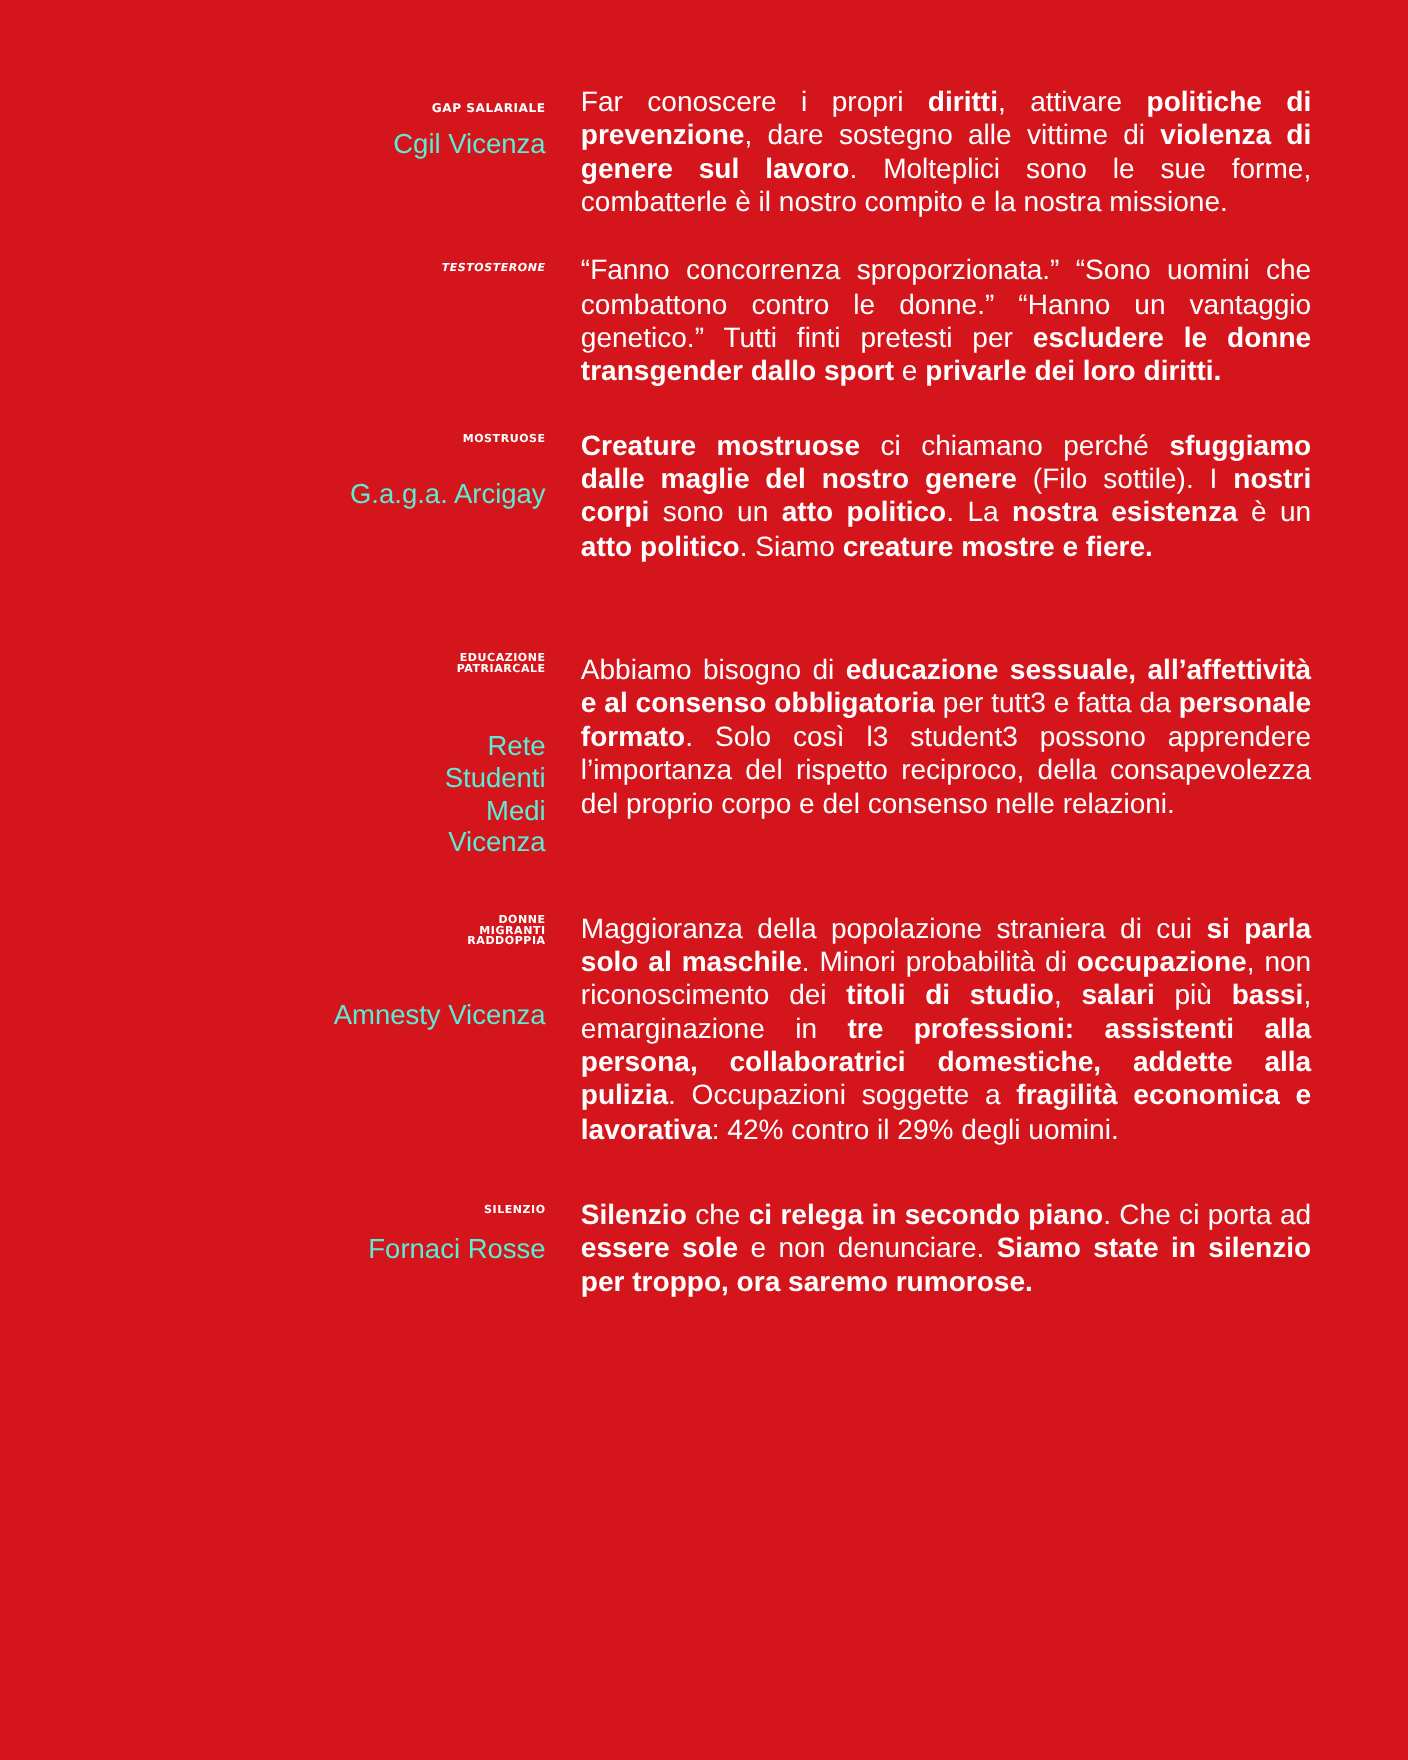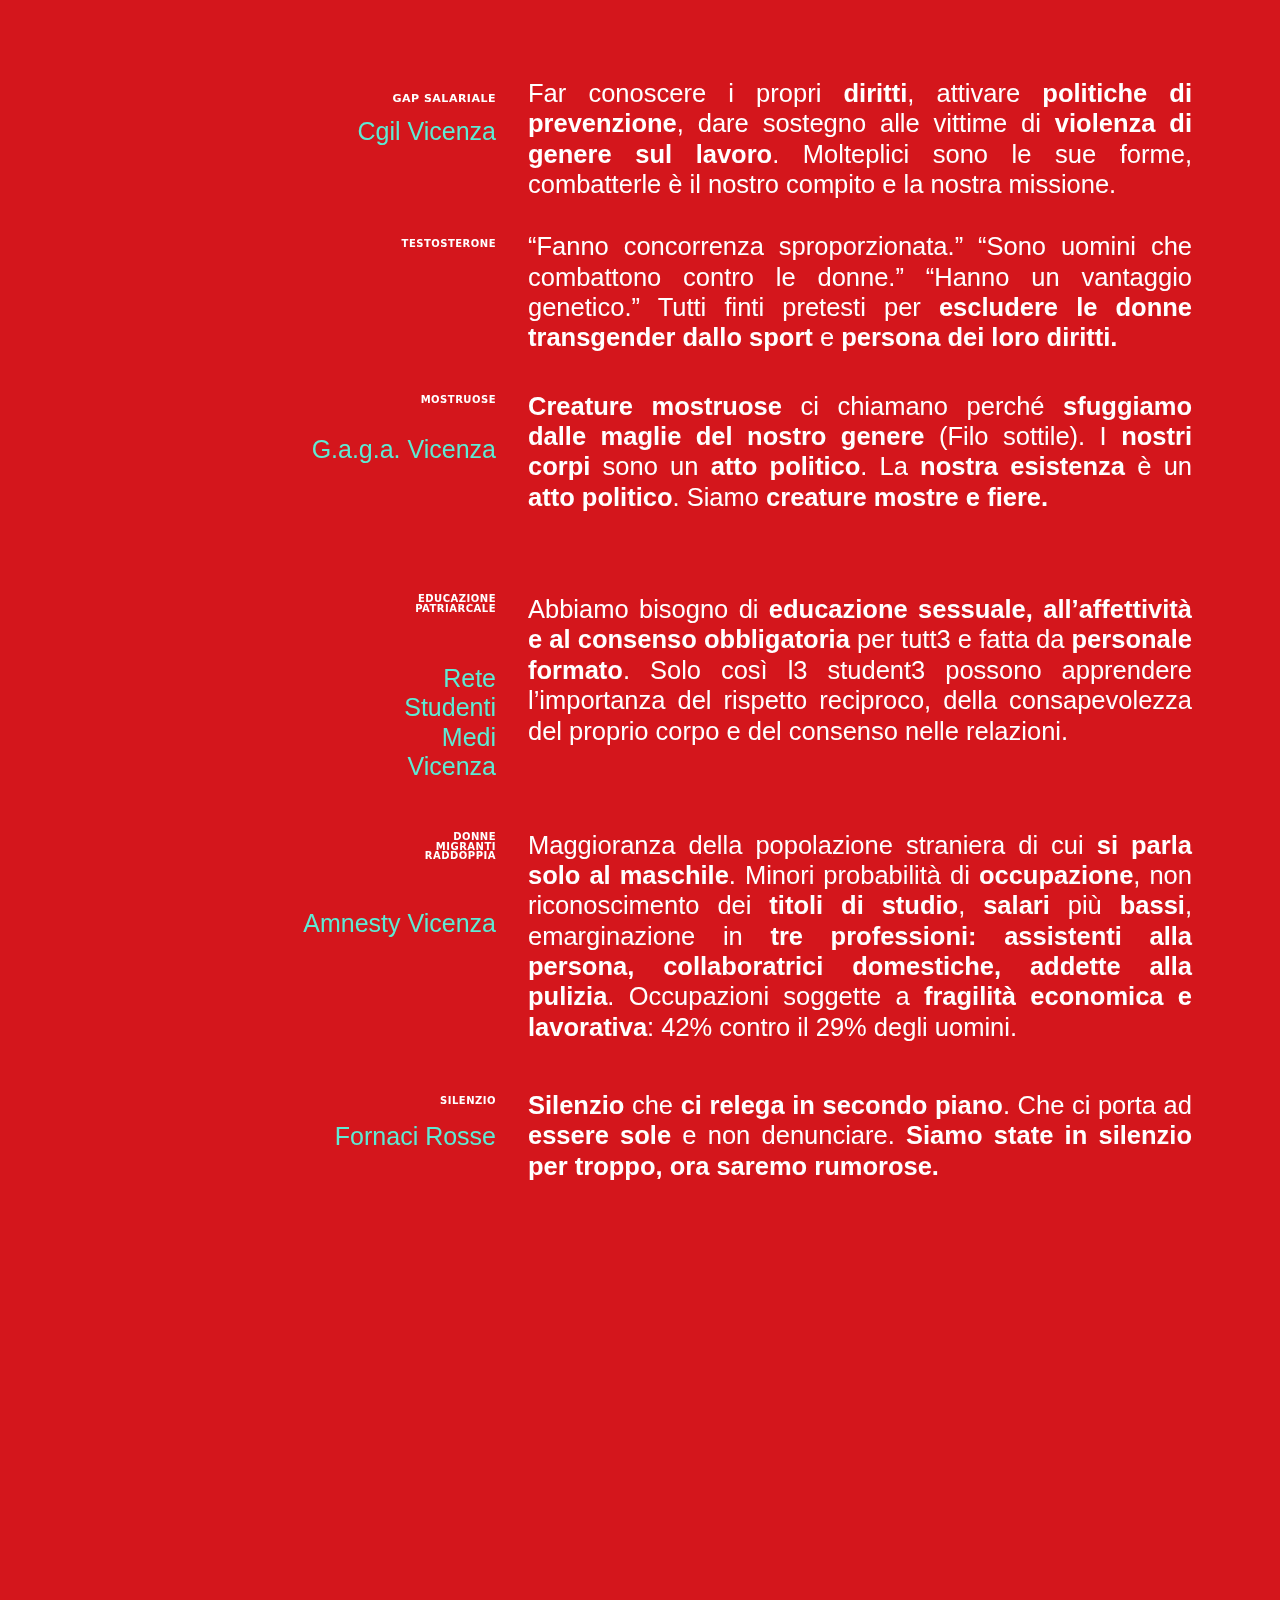--- a/index.html
+++ b/index.html
@@ -102,29 +102,29 @@
   <div class="entry entry-1">
     <div class="left-col">
       <div class="keyword" style="transform: none; font-size: 11px;">GAP SALARIALE</div>
       <div class="org">Cgil Vicenza</div>
     </div>
     <div class="right-col">Far conoscere i propri <b>diritti</b>, attivare <b>politiche di prevenzione</b>, dare sostegno alle vittime di <b>violenza di genere sul lavoro</b>. Molteplici sono le sue forme, combatterle è il nostro compito e la nostra missione.</div>
   </div>
 
   <div class="entry entry-2">
     <div class="left-col">
-      <div class="keyword" style="transform: none; font-size: 10px;">TESTOSTERONE</div>
+      <div class="keyword" style="transform: none; font-size: 10px; font-style: italic;">TESTOSTERONE</div>
     </div>
-    <div class="right-col">“Fanno concorrenza sproporzionata.” “Sono uomini che combattono contro le donne.” “Hanno un vantaggio genetico.” Tutti finti pretesti per <b>escludere le donne transgender dallo sport</b> e <b>persona dei loro diritti.</b></div>
+    <div class="right-col">“Fanno concorrenza sproporzionata.” “Sono uomini che combattono contro le donne.” “Hanno un vantaggio genetico.” Tutti finti pretesti per <b>escludere le donne transgender dallo sport</b> e <b>privarle dei loro diritti.</b></div>
   </div>
 
   <div class="entry entry-3">
     <div class="left-col">
       <div class="keyword" style="transform: none; font-size: 10px;">MOSTRUOSE</div>
-      <div class="org">G.a.g.a. Vicenza</div>
+      <div class="org">G.a.g.a. Arcigay</div>
     </div>
     <div class="right-col"><b>Creature mostruose</b> ci chiamano perché <b>sfuggiamo dalle maglie del nostro genere</b> (Filo sottile). I <b>nostri corpi</b> sono un <b>atto politico</b>. La <b>nostra esistenza</b> è un <b>atto politico</b>. Siamo <b>creature mostre e fiere.</b></div>
   </div>
 
   <div class="entry entry-4">
     <div class="left-col">
       <div class="keyword" style="transform: none; font-size: 10px;">EDUCAZIONE<br>PATRIARCALE</div>
       <div class="org">Rete<br>Studenti<br>Medi<br>Vicenza</div>
     </div>
     <div class="right-col">Abbiamo bisogno di <b>educazione sessuale, all’affettività e al consenso obbligatoria</b> per tutt3 e fatta da <b>personale formato</b>. Solo così l3 student3 possono apprendere l’importanza del rispetto reciproco, della consapevolezza del proprio corpo e del consenso nelle relazioni.</div>

